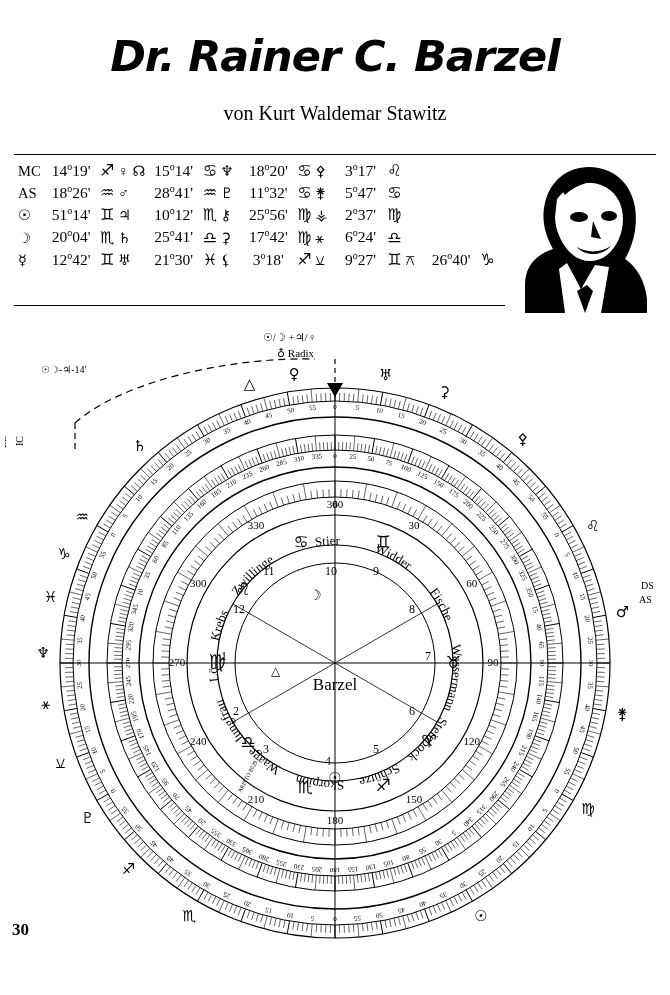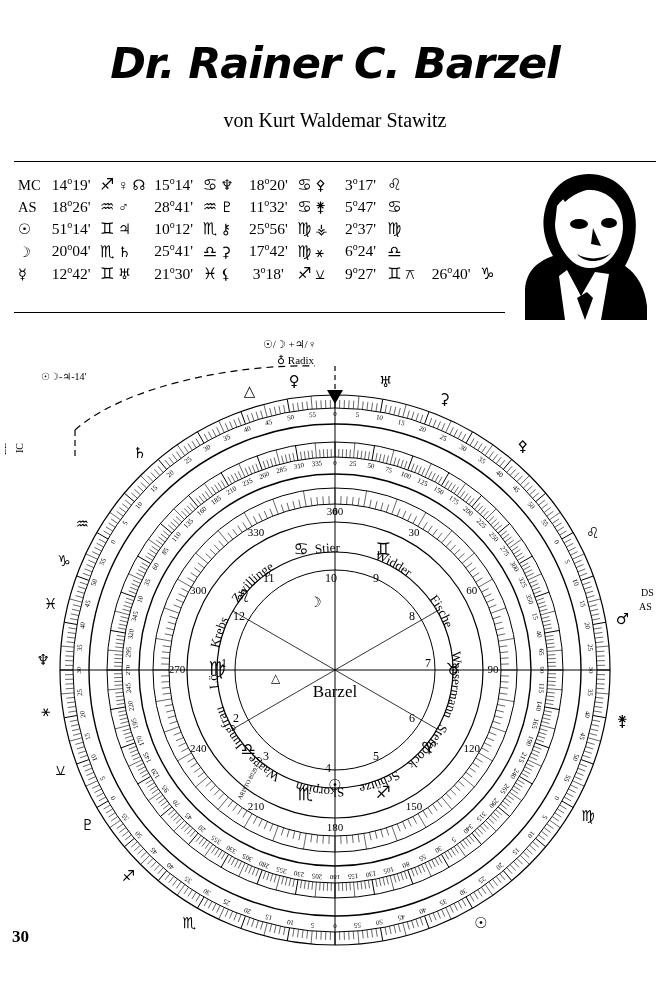--- a/index.html
+++ b/index.html
@@ -10,21 +10,21 @@
   body {
     width: 670px;
     height: 995px;
     position: relative;
     font-family: "Liberation Serif", serif;
     color: #000;
     overflow: hidden;
   }
   .page {
     position: absolute;
-    left: 0; top: 12px;
+    left: 0; top: 5px;
     width: 670px;
     height: 812px;
   }
 
   
   .title {
     position: absolute;
     left: 0; top: 26px;
     width: 670px;
     text-align: center;
@@ -63,21 +63,20 @@
     font-size: 15.5px;
   }
   .headline {
     line-height: 21px;
     width: 330px;
   }
   .headline .ln1 { display: block; text-align: justify; text-align-last: justify; }
   .headline .ln2 { display: block; }
 
   table.factors {
-    margin-top: 7px;
     border-collapse: collapse;
     font-size: 15.5px;
   }
   table.factors td {
     padding: 0 0 3px 0;
     white-space: nowrap;
     vertical-align: baseline;
   }
   td.lbl { width: 34px; font-size: 14.5px; }
   td.val { width: 66px; text-align: center; }

